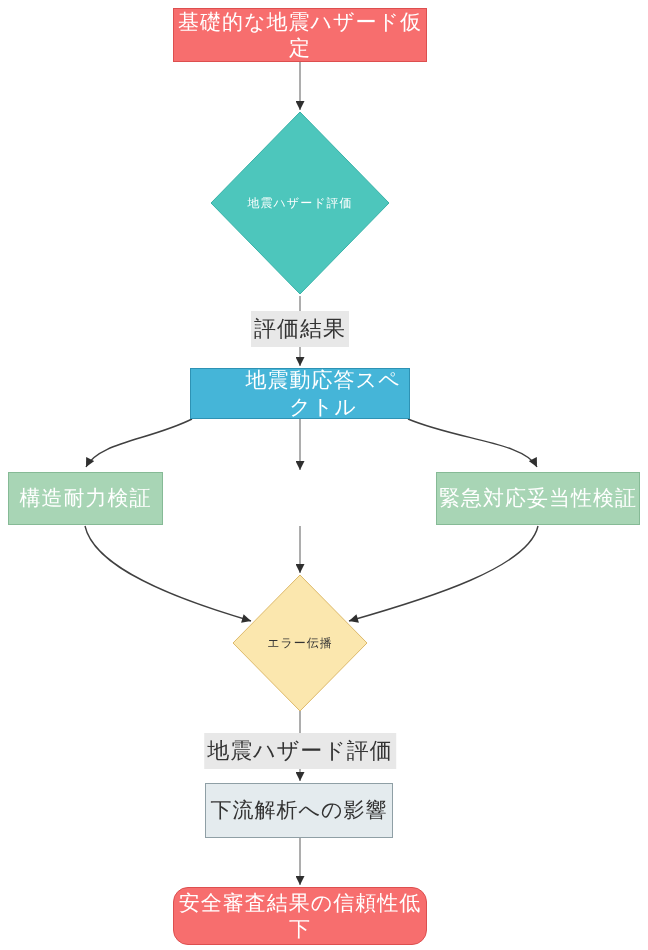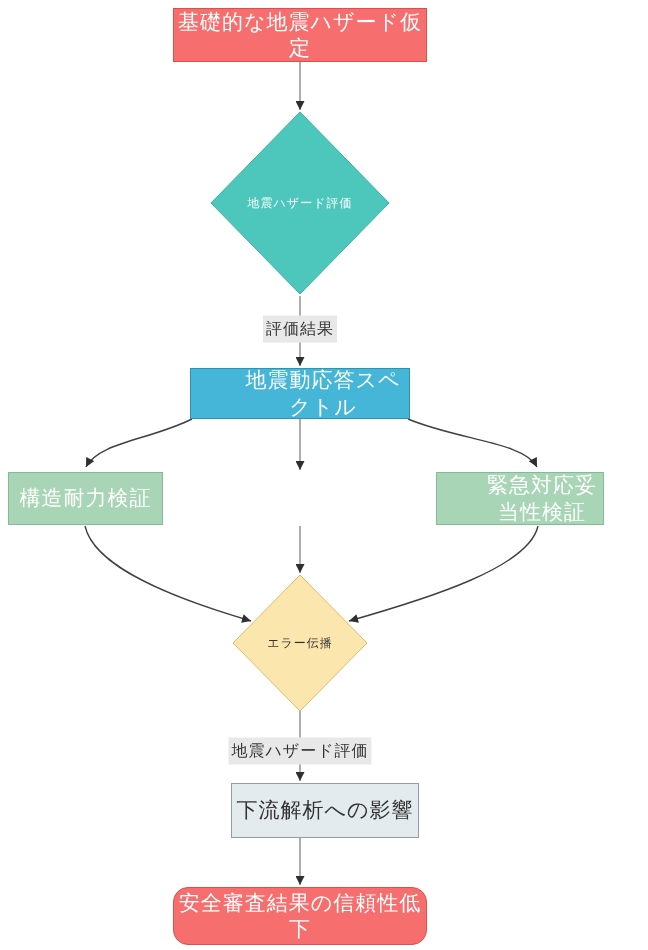--- a/index.html
+++ b/index.html
@@ -80,21 +80,21 @@
     letter-spacing: 1px;
     pointer-events: none;
   }
   .diamond-label.light { color: var(--light-text, #ffffff); }
   .diamond-label.dark  { color: var(--dark-text, #333333); }
   .edge-label {
     position: absolute;
     transform: translate(-50%, -50%);
     background: var(--label-bg, #e8e8e8);
     color: var(--dark-text, #333333);
-    font-size: 16px;
+    font-size: 22px;
     letter-spacing: 1px;
     padding: 3px 3px;
     white-space: nowrap;
   }
 </style>
 </head>
 <body>
 
 <div class="canvas">
 
@@ -130,29 +130,29 @@
 
   <div class="node blue" style="left:190px; top:368px; width:220px; height:51px;">
     <span>地震動応答スペクトル</span>
   </div>
 
   <div class="node green" style="left:8px; top:472px; width:155px; height:53px;">
     <span>構造耐力検証</span>
   </div>
 
 
-  <div class="node green" style="left:436px; top:472px; width:168px; height:53px;padding-left:44px;">
+  <div class="node green" style="left:436px; top:472px; width:204px; height:53px;">
     <span>緊急対応妥当性検証</span>
   </div>
 
   <div class="diamond-label dark" style="left:240px; top:628px; width:120px; height:30px;">エラー伝播</div>
 
   <div class="edge-label" style="left:300px; top:751px;">地震ハザード評価</div>
 
-  <div class="node gray" style="left:205px; top:783px; width:188px; height:55px;margin-left:26px;">
+  <div class="node gray" style="left:205px; top:783px; width:188px; height:55px;">
     <span>下流解析への影響</span>
   </div>
 
   <div class="node red" style="left:173px; top:887px; width:254px; height:58px;border-radius:15px;">
     <span>安全審査結果の信頼性低下</span>
   </div>
 
 </div>
 
 </body></html>

